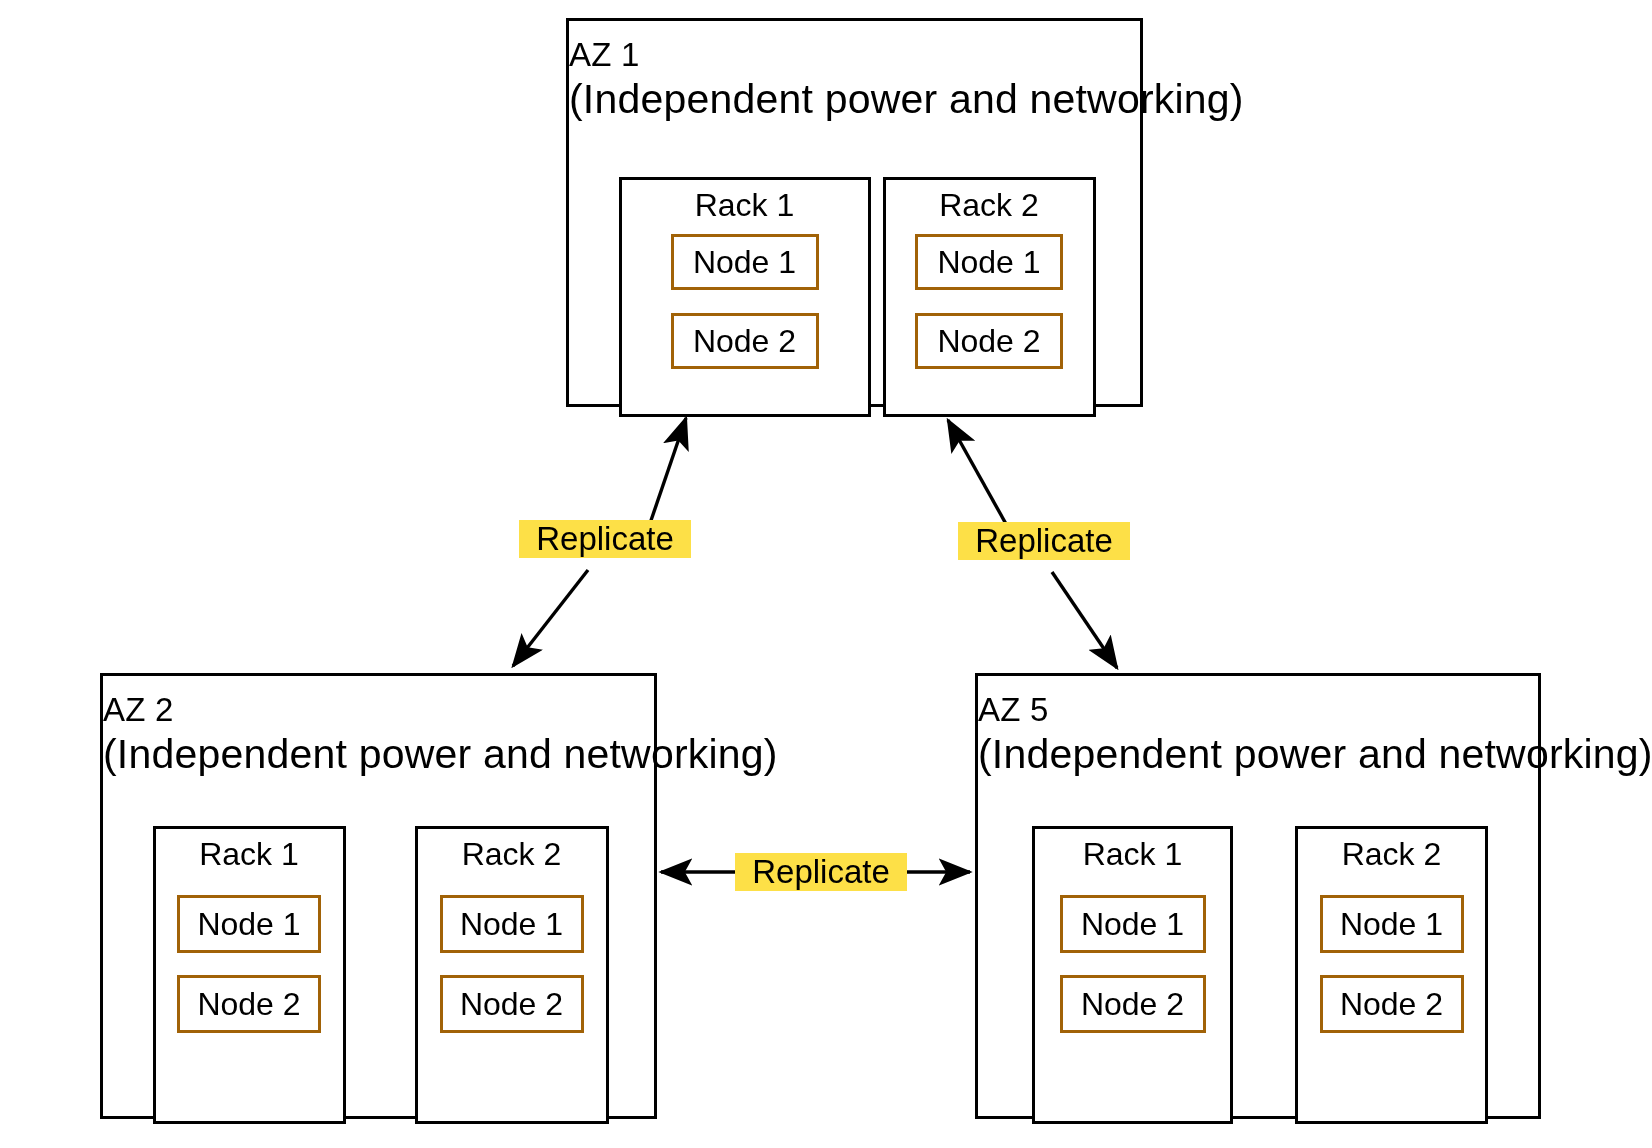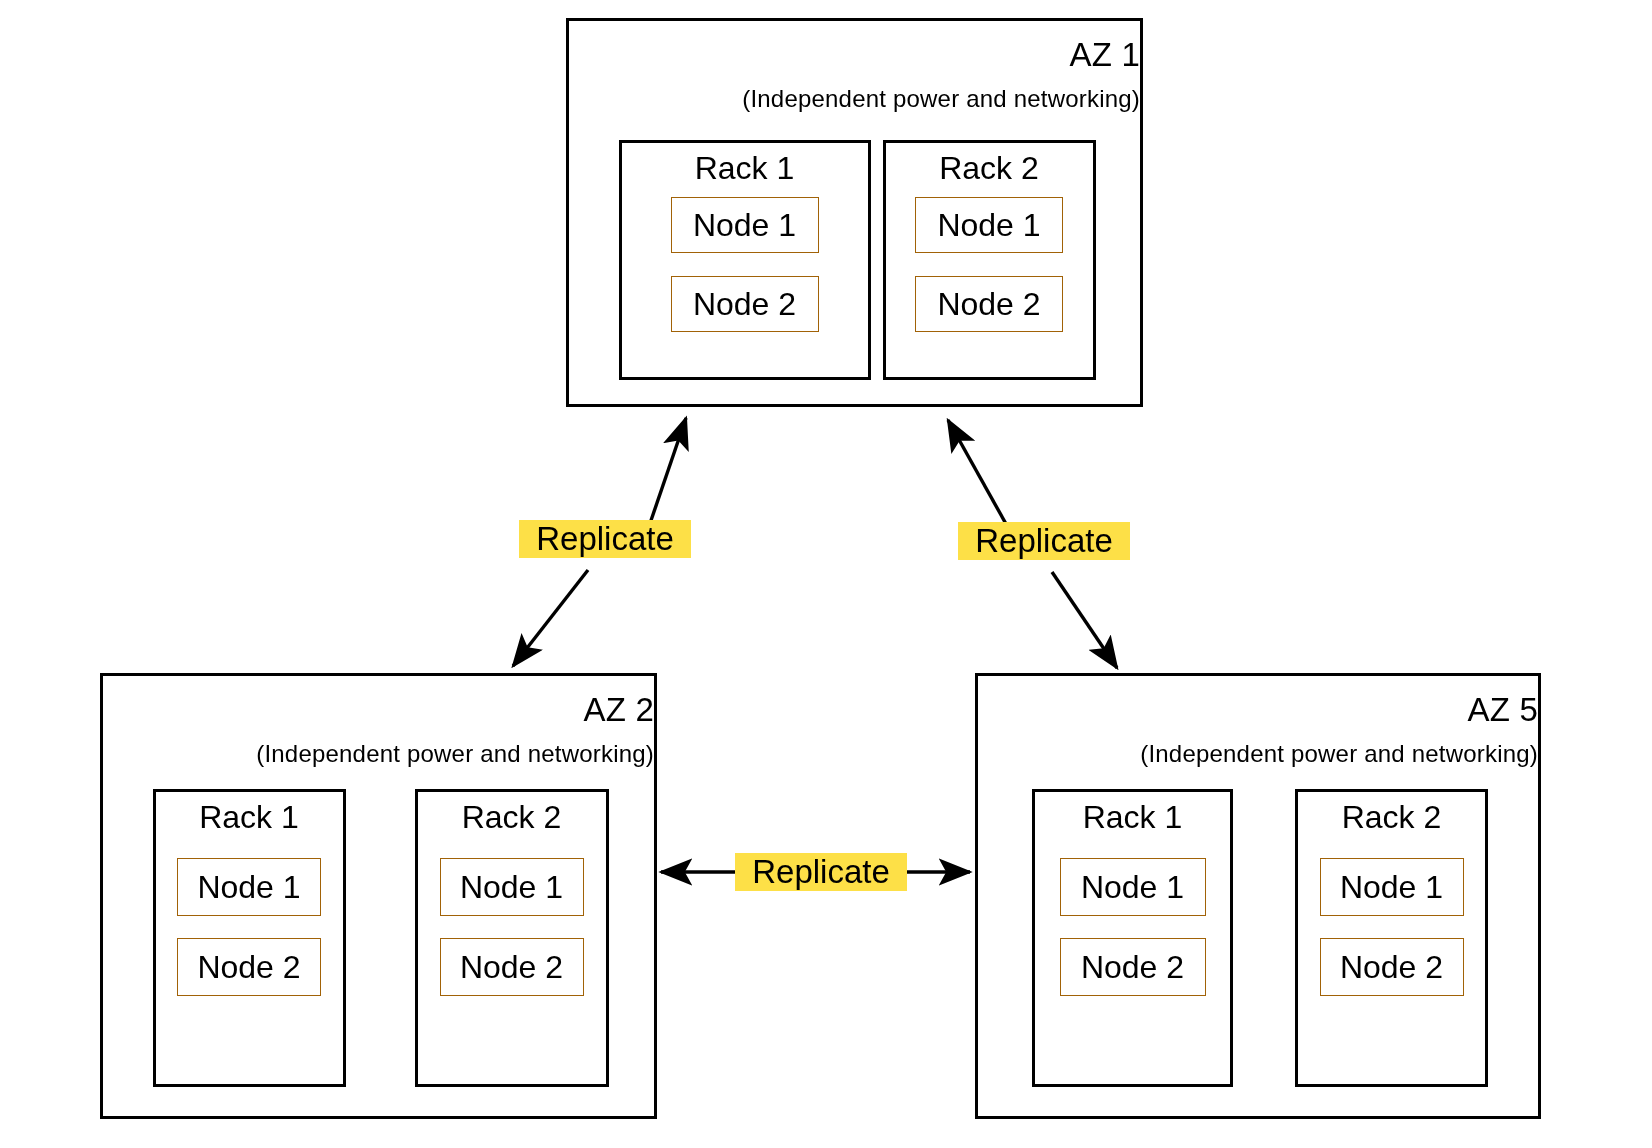--- a/index.html
+++ b/index.html
@@ -21,29 +21,29 @@
   }
 
   
   .az-box {
     position: absolute;
     box-sizing: border-box;
     border: 3px solid #000000;
     background: #ffffff;
   }
   .az-title {
-    text-align: right;
+    text-align: left;
     font-size: 33px;
     line-height: 44px;
     letter-spacing: 0.2px;
     white-space: nowrap;
   }
   .az-subtitle {
     text-align: right;
-    font-size: 24px;
+    font-size: 41px;
     line-height: 44px;
     letter-spacing: 0.2px;
     white-space: nowrap;
   }
   .az-header {
     position: absolute;
     left: 0;
     right: 0;
     top: 12px;
   }
@@ -54,31 +54,32 @@
     display: flex;
     justify-content: center;
   }
   .rack-box {
     box-sizing: border-box;
     border: 3px solid #000000;
     background: #ffffff;
     display: flex;
     flex-direction: column;
     align-items: center;
+    margin-top: 37px;
   }
   .rack-title {
     font-size: 32px;
     line-height: 38px;
     text-align: center;
     white-space: nowrap;
   }
   
   .node-box {
     box-sizing: border-box;
-    border: 1px solid #a16207;
+    border: 3px solid #a16207;
     background: #ffffff;
     display: flex;
     align-items: center;
     justify-content: center;
   }
   .node-label {
     font-size: 32px;
     line-height: 36px;
     white-space: nowrap;
   }

